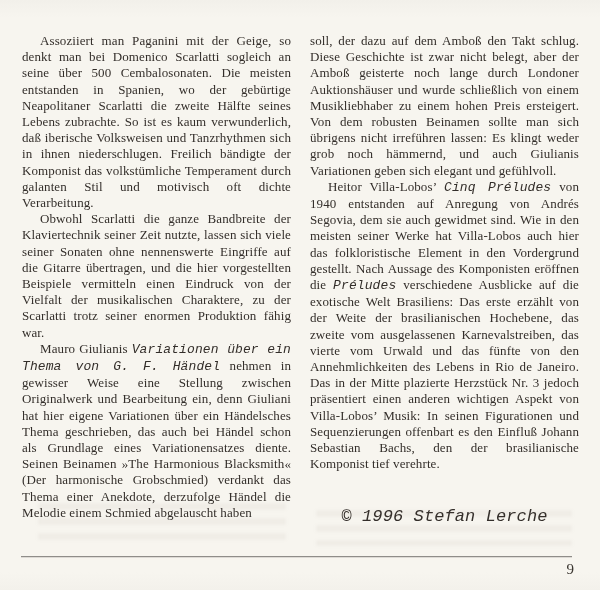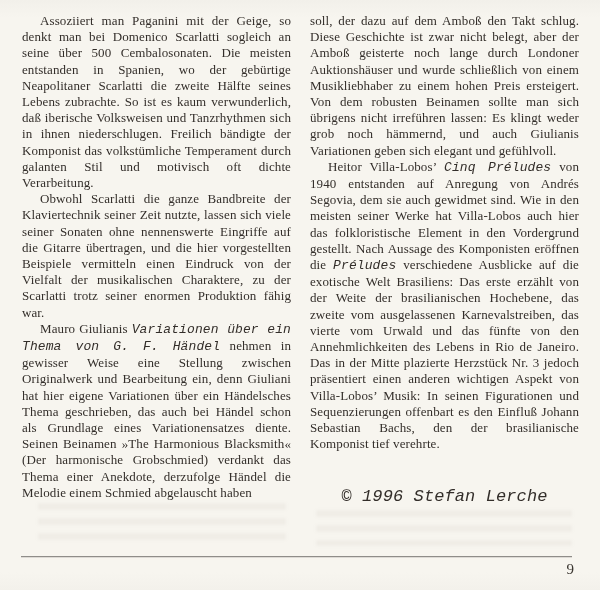--- a/index.html
+++ b/index.html
@@ -14,21 +14,21 @@
     position: relative;
     width: 600px;
     height: 590px;
     background: linear-gradient(180deg, #f2f0ea 0%, #f7f5ef 3%, #f7f5ef 97%, #f3f1eb 100%);
     font-family: "Liberation Serif", "DejaVu Serif", serif;
     color: #332e2a;
   }
   .columns {
     position: absolute;
     left: 22px;
-    top: 13px;
+    top: 33px;
     width: 557px;
     display: flex;
     gap: 19px;
   }
   .col {
     width: 269px;
     text-align: justify;
     font-size: 13px;
     line-height: 16.2px;
     hyphens: auto;

